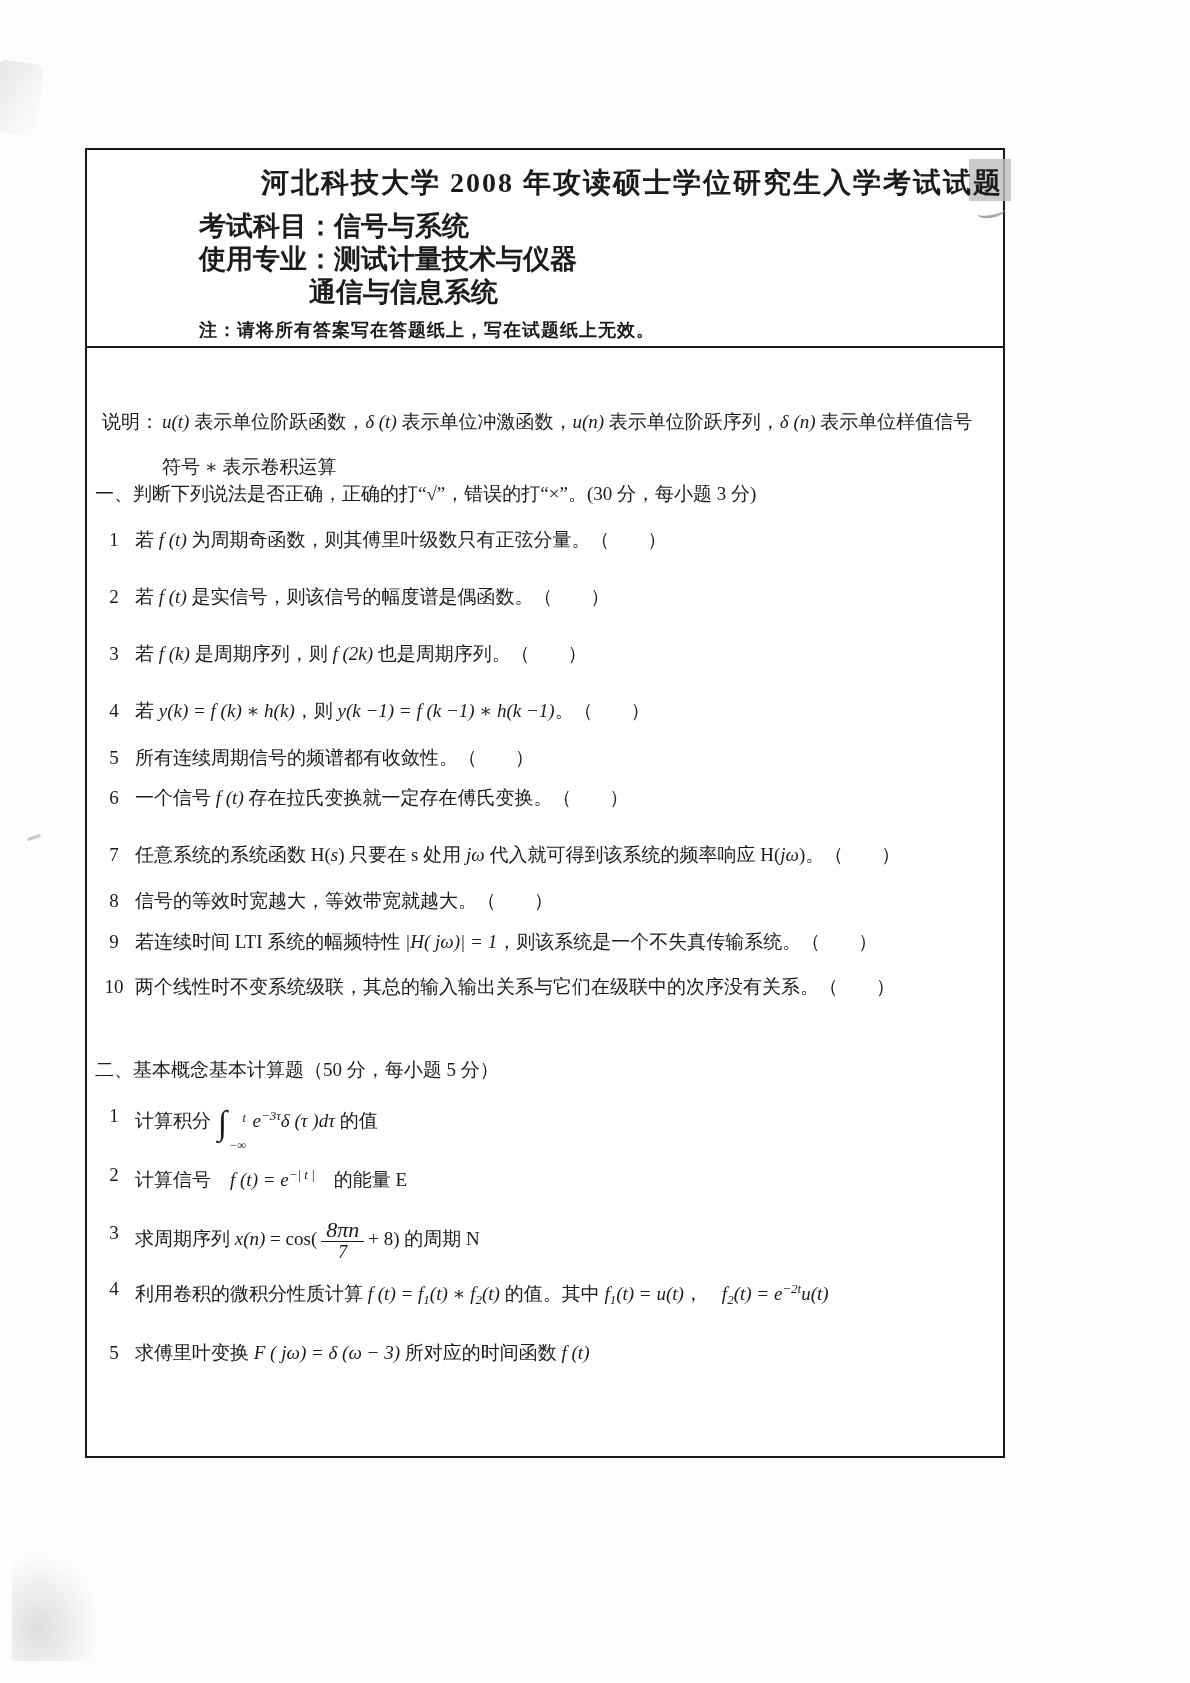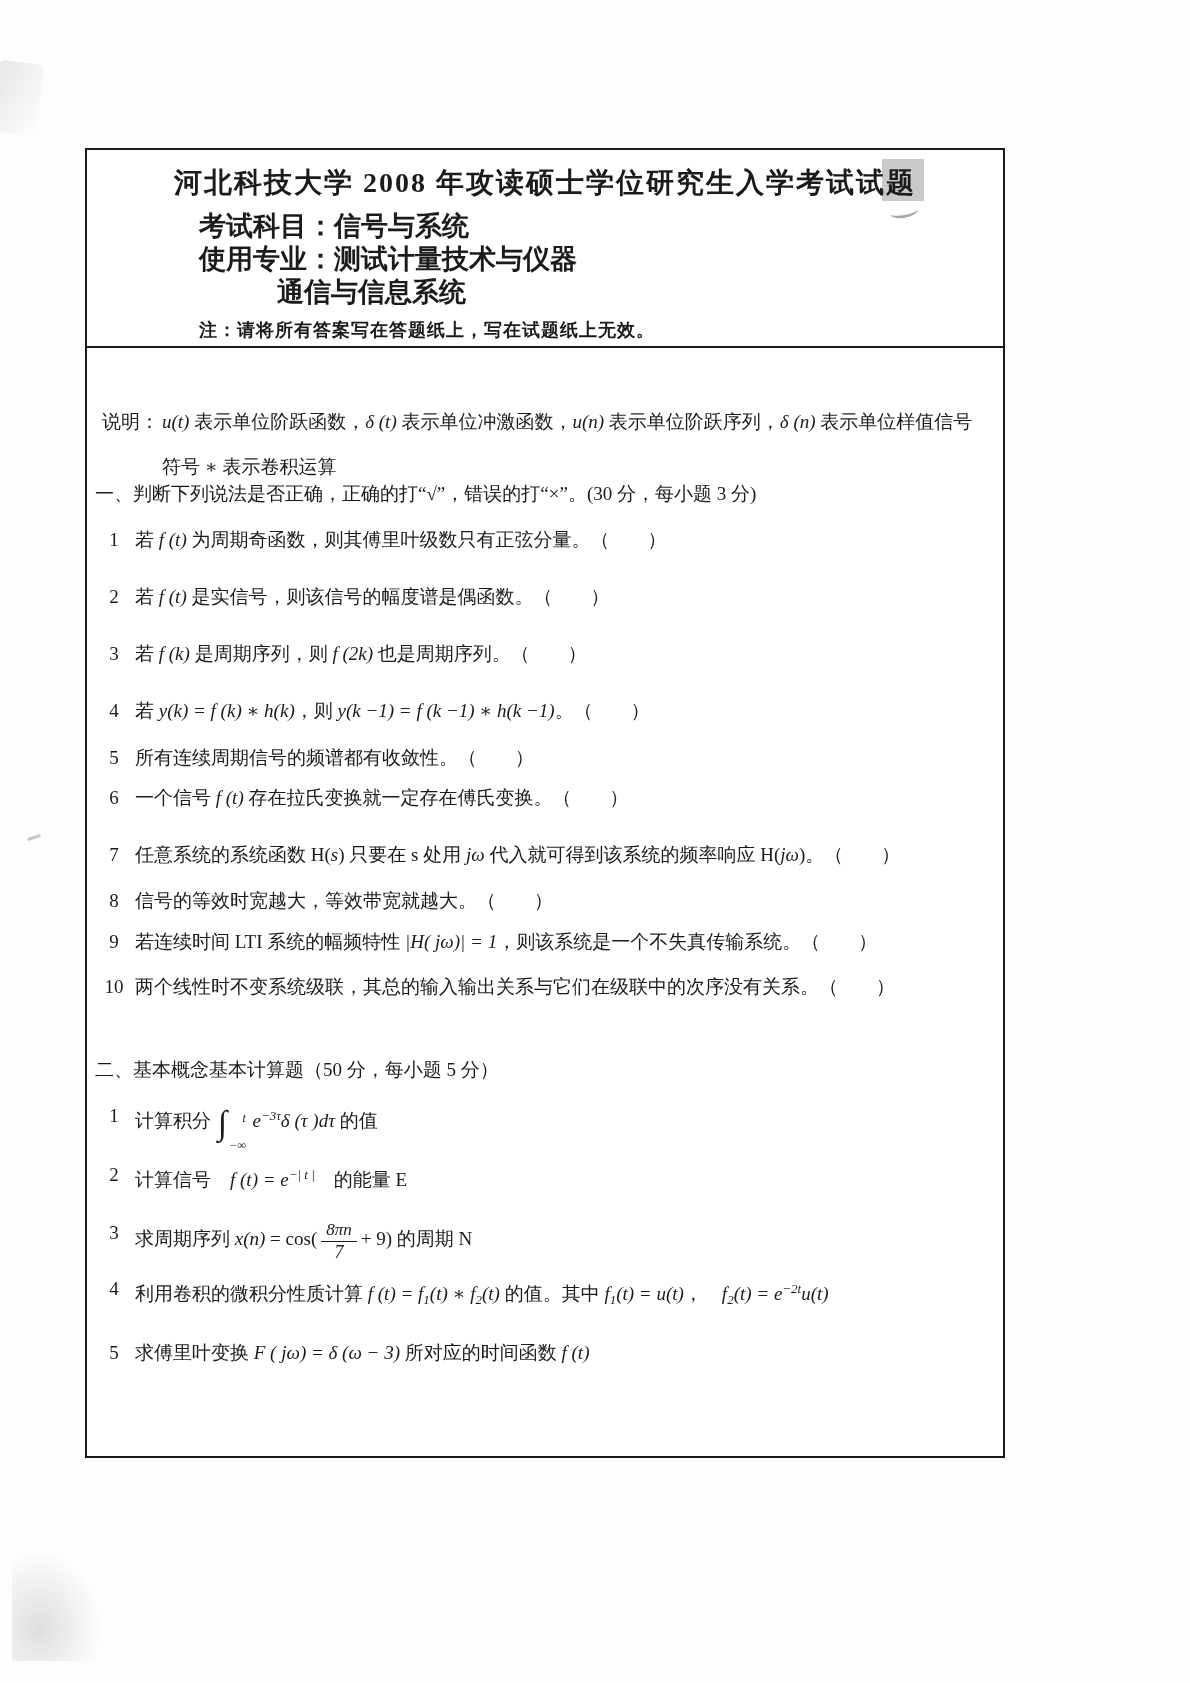--- a/index.html
+++ b/index.html
@@ -11,29 +11,29 @@
         opacity:.65;transform:rotate(7deg);border-radius:8px;}
   .art-left-dash{position:absolute;left:27px;top:836px;width:14px;height:3px;background:#c9c9c9;
         transform:rotate(-18deg);border-radius:2px;}
   .art-corner{position:absolute;left:12px;bottom:22px;width:90px;height:110px;
         background:radial-gradient(ellipse at 30% 70%, rgba(150,150,150,.30), rgba(255,255,255,0) 70%);}
   
   .sheet{position:absolute;left:85px;top:148px;width:920px;height:1310px;box-sizing:border-box;
          border:2px solid #1a1a1a;background:#ffffff;}
   .header{position:relative;height:198px;box-sizing:border-box;border-bottom:2px solid #1a1a1a;
           padding-top:14px;}
-  .title-wrap{text-align:center;}
+  .title-wrap{text-align:right;}
   .title{display:inline-block;position:relative;font-size:28px;font-weight:bold;letter-spacing:2px;
          line-height:38px;z-index:1;}
   .title .hl{position:absolute;right:-8px;top:-5px;width:42px;height:42px;background:#bdbdbd;
          opacity:.8;z-index:-1;}
   .title .squig{position:absolute;right:-2px;bottom:-16px;width:28px;height:10px;
          border-bottom:3px solid #9a9a9a;border-radius:60%;transform:rotate(-10deg);opacity:.85;}
   .meta{margin:8px 0 0 112px;font-size:27px;font-weight:bold;line-height:33px;}
-  .meta .indent{margin-left:78px;}
+  .meta .indent{margin-left:110px;}
   .note{margin:9px 0 0 112px;font-size:18px;font-weight:bold;letter-spacing:1px;}
   
   .paper-body{padding:16px 14px 0 8px;font-size:19px;line-height:27px;}
   .instr{display:flex;margin-left:7px;margin-top:44px;}
   .instr-label{width:60px;flex:none;}
   .instr-lines{flex:1;}
   .instr-lines .line2{margin-top:18px;}
   .sec-heading{margin-left:0;}
   .sec-heading.second{margin-top:56px;}
   .q-list{margin-top:19px;}
@@ -53,21 +53,21 @@
   .sec2-items .q-item:nth-child(2){margin-bottom:26px;}
   .sec2-items .q-item:nth-child(3){margin-bottom:12px;}
   .sec2-items .q-item:nth-child(4){margin-bottom:26px;}
   
   .seg-i{font-style:italic;}
   .seg-sup{font-style:italic;font-size:13px;vertical-align:7px;}
   .seg-sub{font-style:italic;font-size:13px;vertical-align:-4px;}
   .frac{display:inline-flex;flex-direction:column;text-align:center;vertical-align:middle;
         margin:0 4px;font-style:italic;}
   .frac .num{display:block;padding:0 5px 1px 5px;border-bottom:1.5px solid #1b1b1b;
-        font-size:17px;line-height:21px;}
+        font-size:22px;line-height:21px;}
   .frac .den{display:block;font-size:18px;line-height:21px;}
   .intw{display:inline-flex;align-items:center;margin:0 2px;vertical-align:middle;}
   .intg{font-size:34px;line-height:34px;}
   .lims{display:inline-flex;flex-direction:column;justify-content:space-between;height:36px;
         font-size:12px;font-style:italic;margin-left:2px;}
   .lims .lsup{align-self:flex-end;}
   .lims .lsub{align-self:flex-start;}
 </style>
 </head>
 <body>
@@ -164,21 +164,21 @@
           </div>
           <div class="q-item">
             <span class="q-num">2</span>
             <span class="q-text"><span>计算信号　</span><span class="seg-i">f (t) = e</span><span class="seg-sup">−| t |</span><span>　的能量 E</span></span>
           </div>
           <div class="q-item">
             <span class="q-num">3</span>
             <span class="q-text"><span>求周期序列 </span><span class="seg-i">x(n)</span><span> = cos(</span><span class="frac">
                 <span class="num">8πn</span>
                 <span class="den">7</span>
-              </span><span>+ 9) 的周期 N</span></span>
+              </span><span>+ 8) 的周期 N</span></span>
           </div>
           <div class="q-item">
             <span class="q-num">4</span>
             <span class="q-text"><span>利用卷积的微积分性质计算 </span><span class="seg-i">f (t) = f</span><span class="seg-sub">1</span><span class="seg-i">(t) ∗ f</span><span class="seg-sub">2</span><span class="seg-i">(t)</span><span> 的值。其中 </span><span class="seg-i">f</span><span class="seg-sub">1</span><span class="seg-i">(t) = u(t)</span><span>，　</span><span class="seg-i">f</span><span class="seg-sub">2</span><span class="seg-i">(t) = e</span><span class="seg-sup">−2t</span><span class="seg-i">u(t)</span></span>
           </div>
           <div class="q-item">
             <span class="q-num">5</span>
             <span class="q-text"><span>求傅里叶变换 </span><span class="seg-i">F ( jω) = δ (ω − 3)</span><span> 所对应的时间函数 </span><span class="seg-i">f (t)</span></span>
           </div>
         </div>

